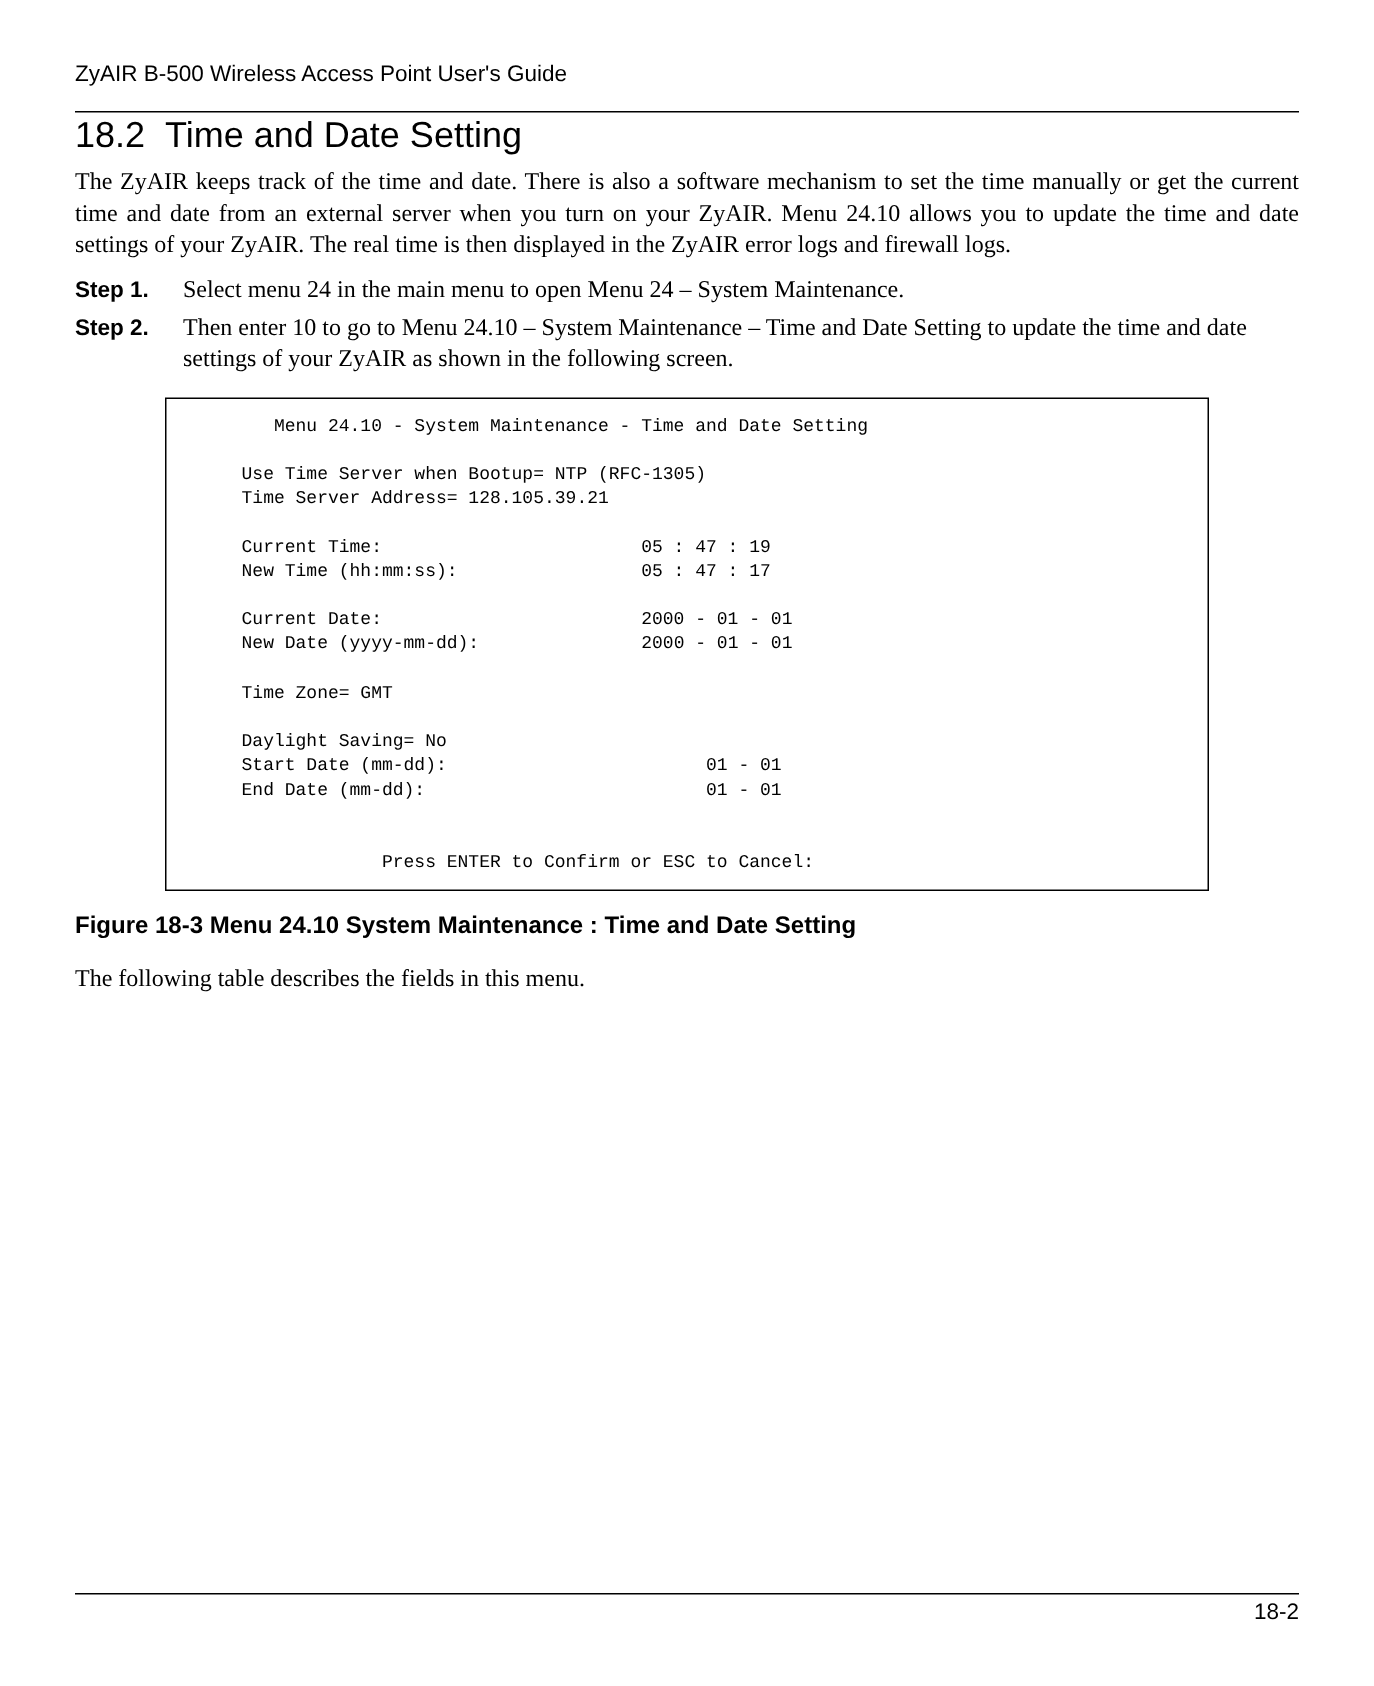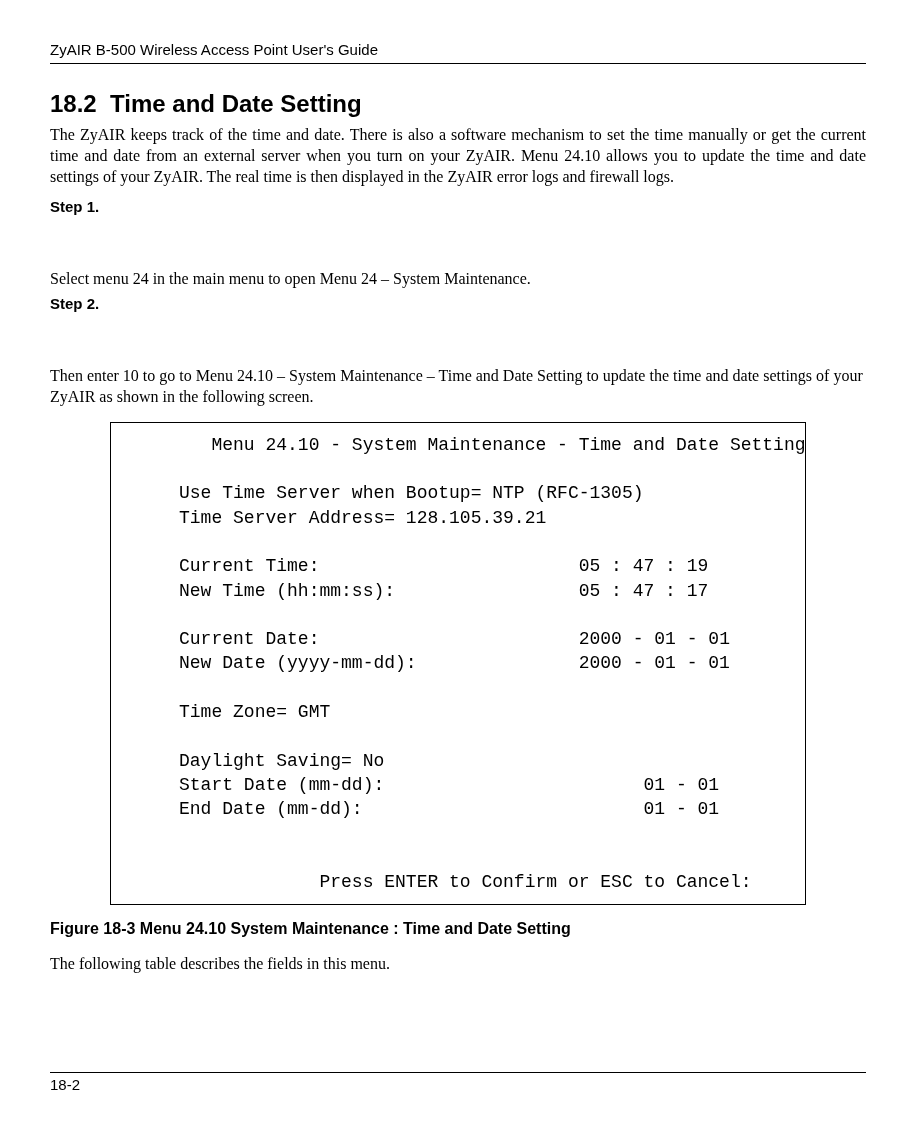--- a/index.html
+++ b/index.html
@@ -8,77 +8,76 @@
       line-height: 1.3;
       margin: 0;
       padding: 40px 50px;
       width: 916px;
       box-sizing: border-box;
       color: #000;
       background: #fff;
     }
     .header-rule {
       border-bottom: 1px solid #000;
-      padding-bottom: 2px;
-      margin-bottom: 24px;
+      padding-bottom: 13px;
+      margin-bottom: 0;
     }
     .doc-header {
       font-family: Arial, Helvetica, sans-serif;
       font-size: 15px;
     }
     h2.section-title {
       font-family: Arial, Helvetica, sans-serif;
-      font-weight: bold;
+      font-weight: normal;
       font-size: 24px;
       margin: 0 0 6px 0;
     }
     p.body-para {
       margin: 0 0 10px 0;
       text-align: justify;
     }
     .step-row {
       display: flex;
       margin: 4px 0;
-      flex-direction: column;
     }
     .step-label {
       font-family: Arial, Helvetica, sans-serif;
       font-weight: bold;
       font-size: 15px;
       flex: 0 0 72px;
     }
     .step-body {
       flex: 1;
     }
     .terminal-box {
       border: 1.5px solid #000;
       margin: 14px 60px 14px 60px;
       padding: 10px 14px;
       font-family: "Courier New", Courier, monospace;
-      font-size: 18px;
+      font-size: 12px;
       line-height: 1.35;
       white-space: pre;
     }
     .figure-caption {
       font-family: Arial, Helvetica, sans-serif;
       font-weight: bold;
       margin: 12px 0 14px 0;
       font-size: 16px;
     }
     .footer {
       position: fixed;
-      bottom: 30px;
+      bottom: 40px;
       left: 50px;
       right: 50px;
       border-top: 1px solid #000;
       padding-top: 2px;
       font-family: Arial, Helvetica, sans-serif;
       font-size: 15px;
       display: flex;
-      justify-content: flex-start;
+      justify-content: flex-end;
     }
     .bold { font-weight: normal; }
   </style>
 </head>
 <body>
 
 <div class="header-rule">
   <span class="doc-header">ZyAIR B-500 Wireless Access Point User's Guide</span>
 </div>
 

